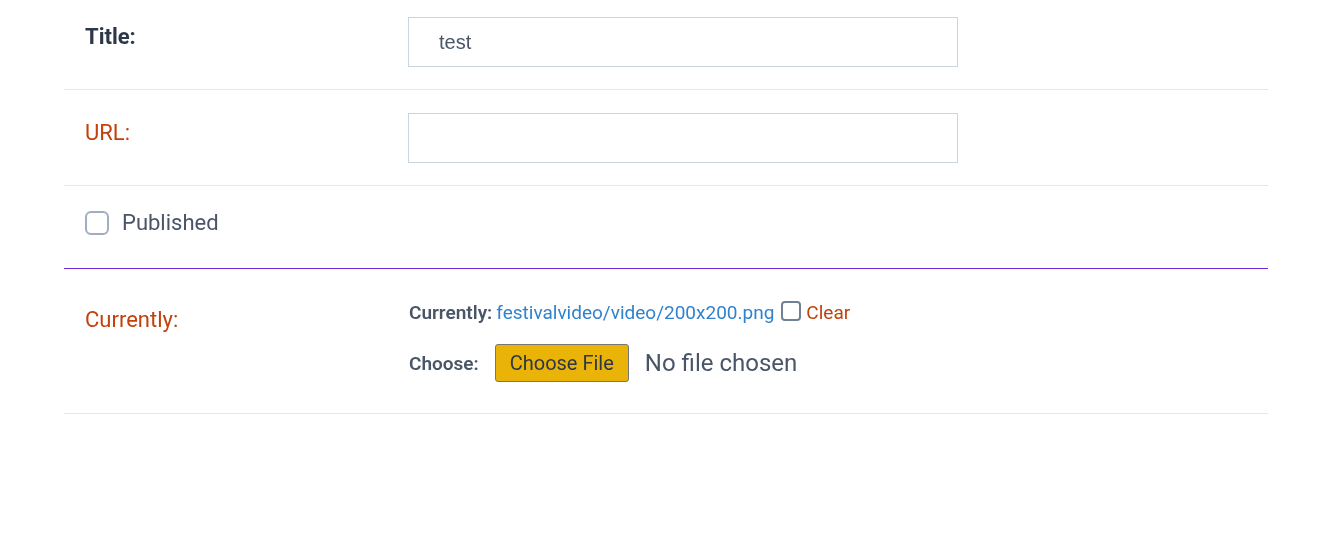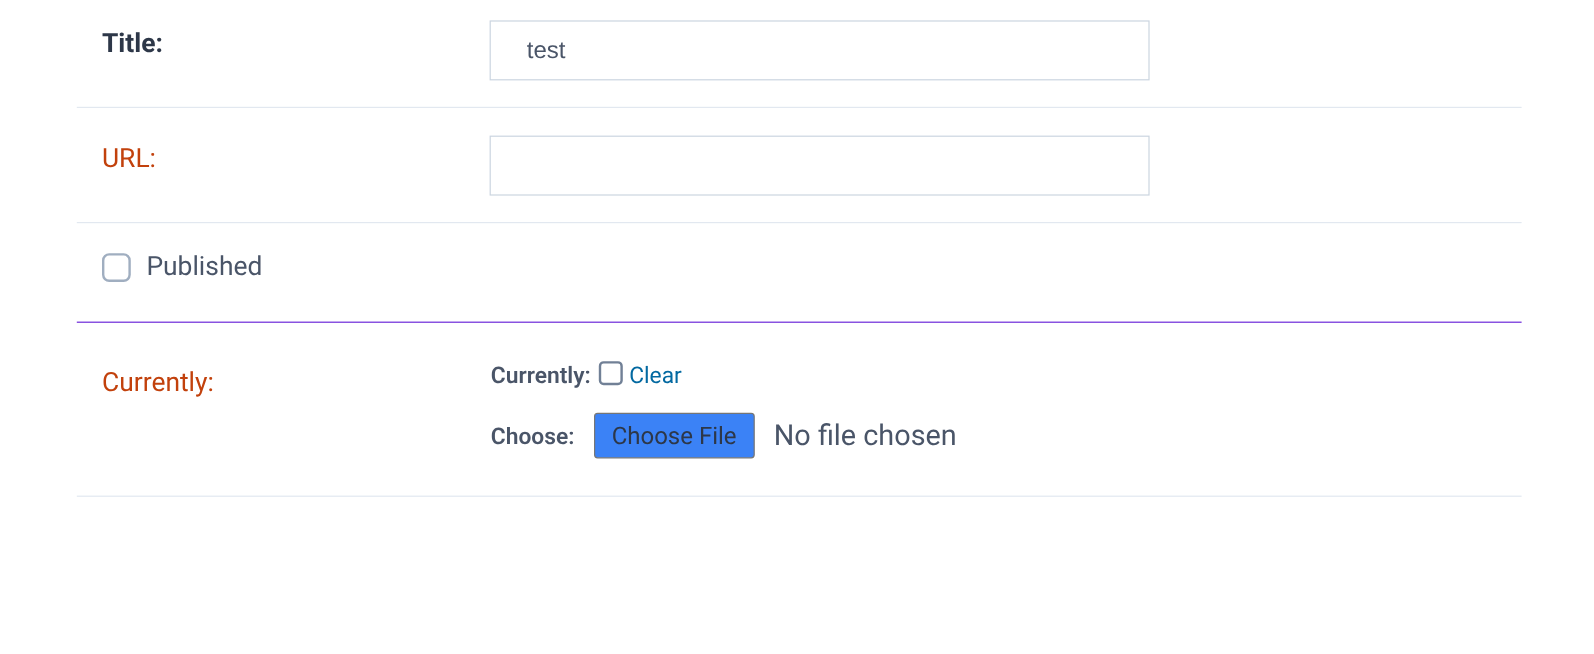--- a/index.html
+++ b/index.html
@@ -106,38 +106,38 @@
       border: 2px solid #718096;
       border-radius: 4px;
       margin-left: 4px;
       margin-right: 2px;
       cursor: pointer;
       appearance: none;
       background: #fff;
       flex-shrink: 0;
     }
     .clear-label {
-      color: #0369a1;
+      color: #c2410c;
       font-size: 19px;
     }
     .change-line {
       display: flex;
       align-items: center;
       gap: 14px;
       font-size: 19px;
     }
     .change-label {
       font-weight: 600;
       color: #4a5568;
     }
     .choose-file-btn {
       padding: 6px 14px;
       font-size: 20px;
       color: #2d3748;
-      background: #3b82f6;
+      background: #eab308;
       border: 1px solid #767676;
       border-radius: 3px;
       cursor: pointer;
       font-family: inherit;
       text-align: center;
     }
     .no-file-text {
       color: #4a5568;
       font-size: 24px;
     }
@@ -164,20 +164,21 @@
   <div class="checkbox-row">
     <input type="checkbox" class="checkbox" style="">
     <span class="checkbox-label">Published</span>
   </div>
 
   <div class="thumbnail-row">
     <div class="label-col">Currently:</div>
     <div class="thumbnail-content">
       <div class="currently-line">
         <span class="currently-label">Currently:</span>
+        <a href="#" class="file-link">festivalvideo/video/200x200.png</a>
         <input type="checkbox" class="clear-checkbox" style="">
         <span class="clear-label">Clear</span>
       </div>
       <div class="change-line">
         <span class="change-label">Choose:</span>
         <button class="choose-file-btn">Choose File</button>
         <span class="no-file-text">No file chosen</span>
       </div>
     </div>
   </div>

